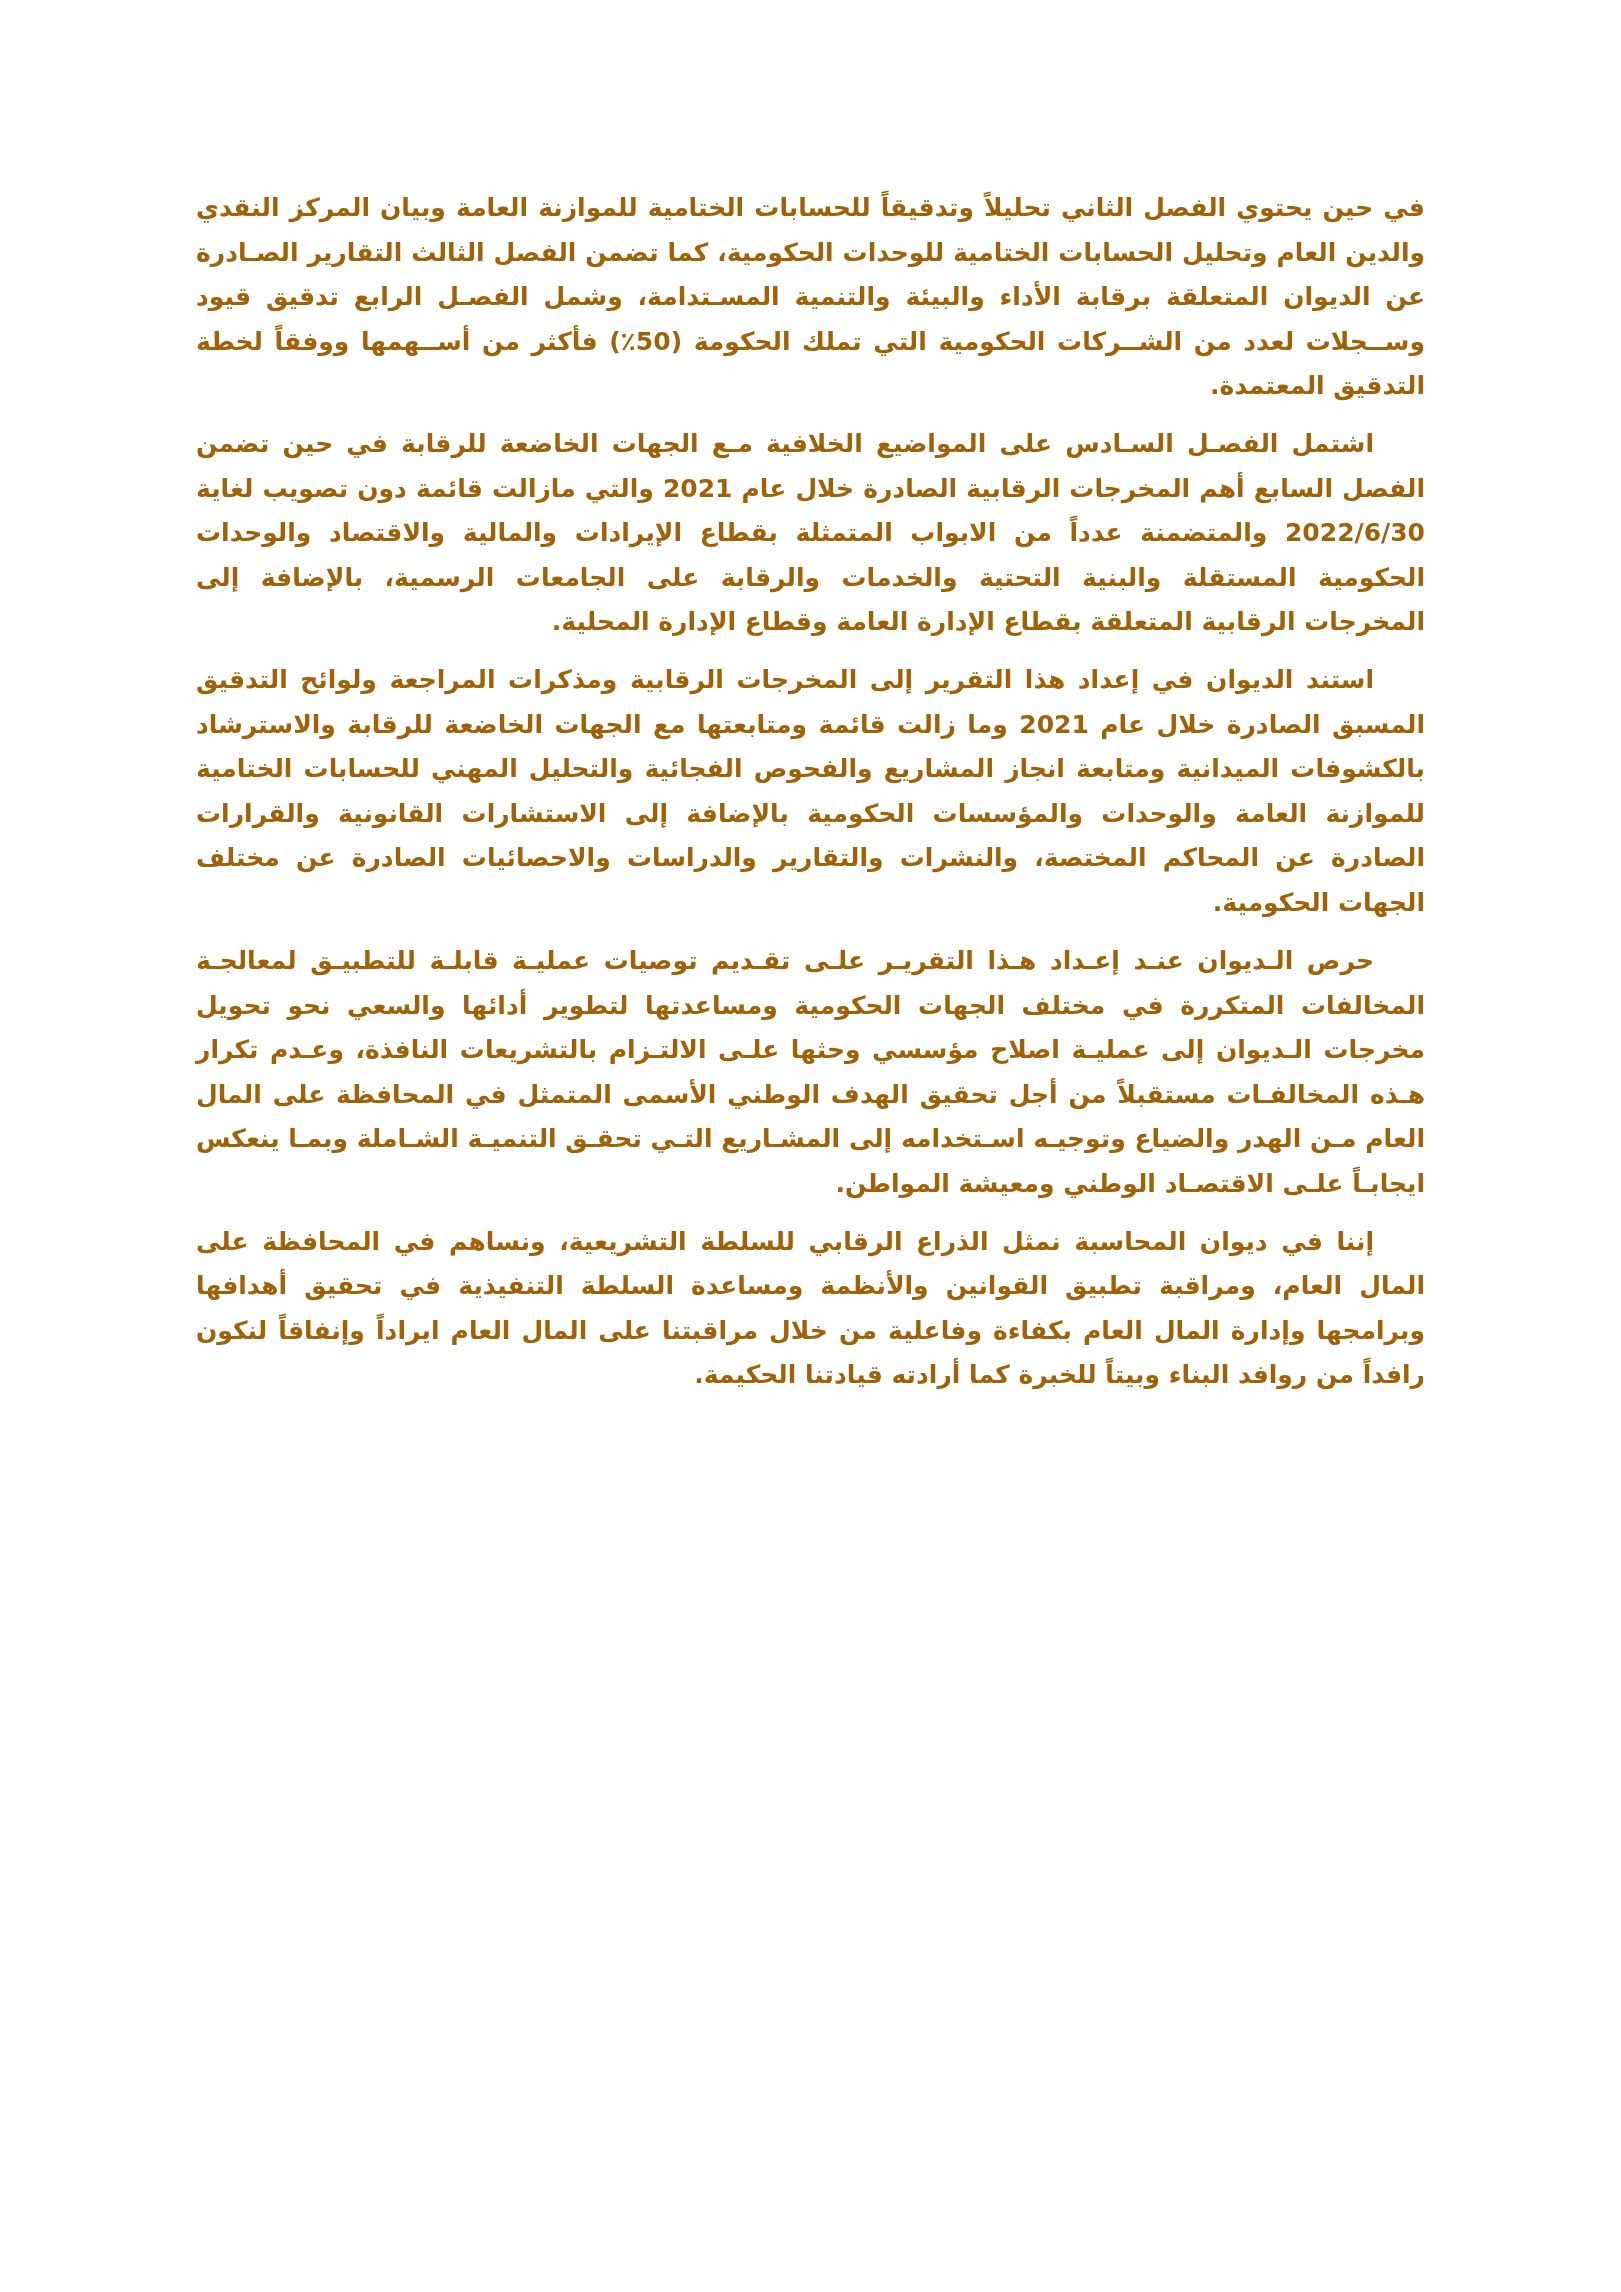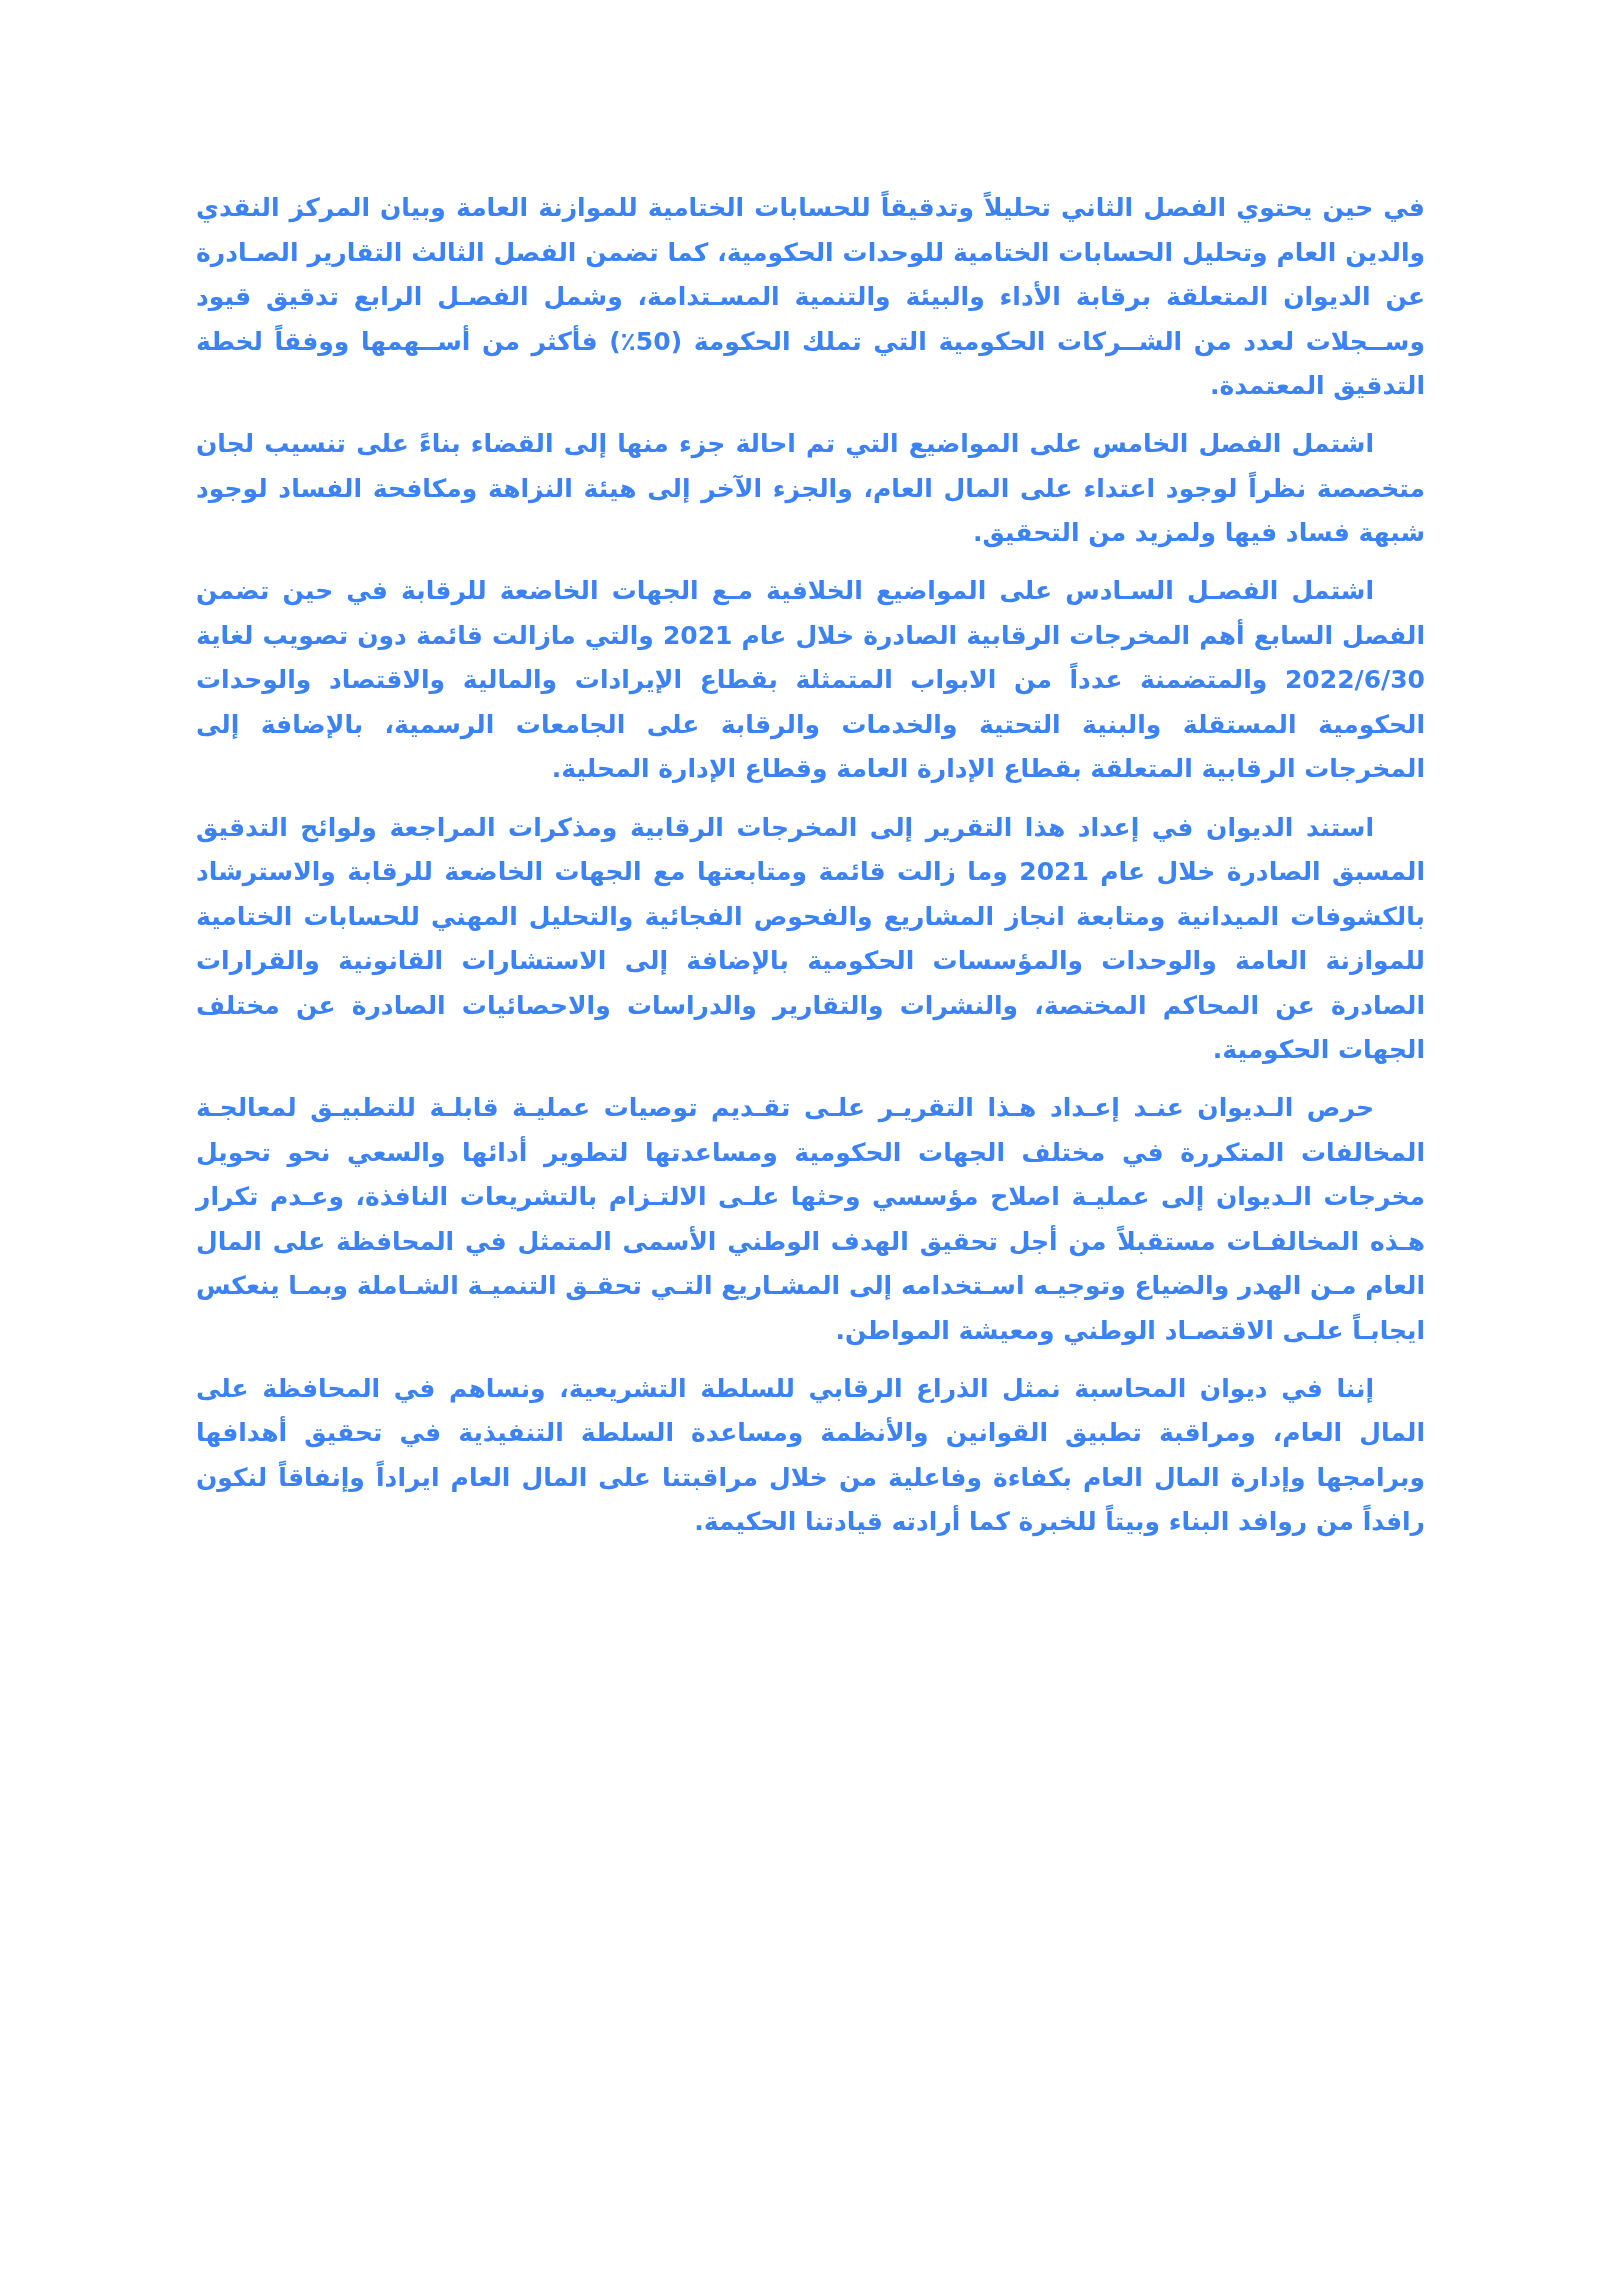--- a/index.html
+++ b/index.html
@@ -20,37 +20,36 @@
     direction: rtl;
     text-align: justify;
     color: #000000;
   }
   p.para {
     margin: 0 0 13.7px 0;
     font-size: 25px;
     line-height: 1.78;
     text-align: justify;
     text-justify: inter-word;
-    color: #3b82f6;
+    color: #a16207;
     font-weight: 600;
   }
   p.para.indent {
     text-indent: 51px;
   }
   
   p.para:last-child {
     margin-bottom: 0;
   }
 </style>
 </head>
 <body>
 
 <div class="page">
   <div class="doc-body">
     <p class="para">في حين يحتوي الفصل الثاني تحليلاً وتدقيقاً للحسابات الختامية للموازنة العامة وبيان المركز النقدي والدين العام وتحليل الحسابات الختامية للوحدات الحكومية، كما تضمن الفصل الثالث التقارير الصـادرة عن الديوان المتعلقة برقابة الأداء والبيئة والتنمية المسـتدامة، وشمل الفصـل الرابع تدقيق قيود وســجلات لعدد من الشــركات الحكومية التي تملك الحكومة (50٪) فأكثر من أســهمها ووفقاً لخطة التدقيق المعتمدة.</p>
-    <p class="para indent">اشتمل الفصل الخامس على المواضيع التي تم احالة جزء منها إلى القضاء بناءً على تنسيب لجان متخصصة نظراً لوجود اعتداء على المال العام، والجزء الآخر إلى هيئة النزاهة ومكافحة الفساد لوجود شبهة فساد فيها ولمزيد من التحقيق.</p>
     <p class="para indent">اشتمل الفصـل السـادس على المواضيع الخلافية مـع الجهات الخاضعة للرقابة في حين تضمن الفصل السابع أهم المخرجات الرقابية الصادرة خلال عام 2021 والتي مازالت قائمة دون تصويب لغاية 2022/6/30 والمتضمنة عدداً من الابواب المتمثلة بقطاع الإيرادات والمالية والاقتصاد والوحدات الحكومية المستقلة والبنية التحتية والخدمات والرقابة على الجامعات الرسمية، بالإضافة إلى المخرجات الرقابية المتعلقة بقطاع الإدارة العامة وقطاع الإدارة المحلية.</p>
     <p class="para indent">استند الديوان في إعداد هذا التقرير إلى المخرجات الرقابية ومذكرات المراجعة ولوائح التدقيق المسبق الصادرة خلال عام 2021 وما زالت قائمة ومتابعتها مع الجهات الخاضعة للرقابة والاسترشاد بالكشوفات الميدانية ومتابعة انجاز المشاريع والفحوص الفجائية والتحليل المهني للحسابات الختامية للموازنة العامة والوحدات والمؤسسات الحكومية بالإضافة إلى الاستشارات القانونية والقرارات الصادرة عن المحاكم المختصة، والنشرات والتقارير والدراسات والاحصائيات الصادرة عن مختلف الجهات الحكومية.</p>
     <p class="para indent">حرص الـديوان عنـد إعـداد هـذا التقريـر علـى تقـديم توصيات عمليـة قابلـة للتطبيـق لمعالجـة المخالفات المتكررة في مختلف الجهات الحكومية ومساعدتها لتطوير أدائها والسعي نحو تحويل مخرجات الـديوان إلى عمليـة اصلاح مؤسسي وحثها علـى الالتـزام بالتشريعات النافذة، وعـدم تكرار هـذه المخالفـات مستقبلاً من أجل تحقيق الهدف الوطني الأسمى المتمثل في المحافظة على المال العام مـن الهدر والضياع وتوجيـه اسـتخدامه إلى المشـاريع التـي تحقـق التنميـة الشـاملة وبمـا ينعكس ايجابـاً علـى الاقتصـاد الوطني ومعيشة المواطن.</p>
     <p class="para indent">إننا في ديوان المحاسبة نمثل الذراع الرقابي للسلطة التشريعية، ونساهم في المحافظة على المال العام، ومراقبة تطبيق القوانين والأنظمة ومساعدة السلطة التنفيذية في تحقيق أهدافها وبرامجها وإدارة المال العام بكفاءة وفاعلية من خلال مراقبتنا على المال العام ايراداً وإنفاقاً لنكون رافداً من روافد البناء وبيتاً للخبرة كما أرادته قيادتنا الحكيمة.</p>
   </div>
 </div>
 
 
 </body></html>

